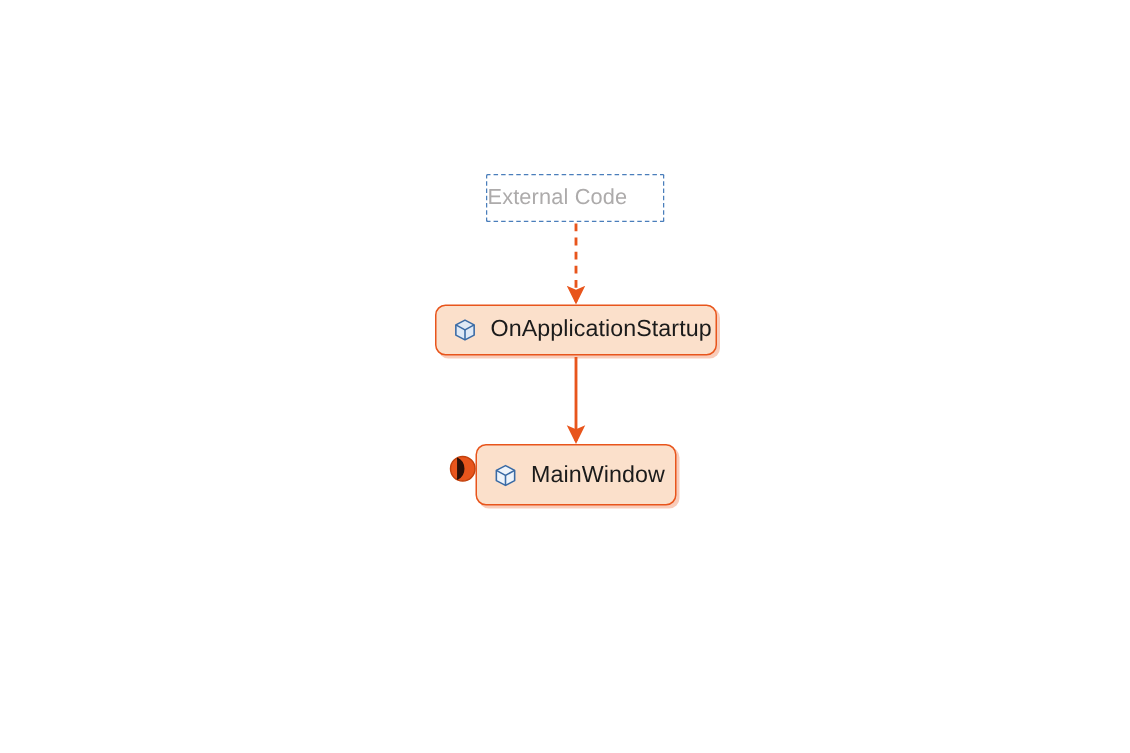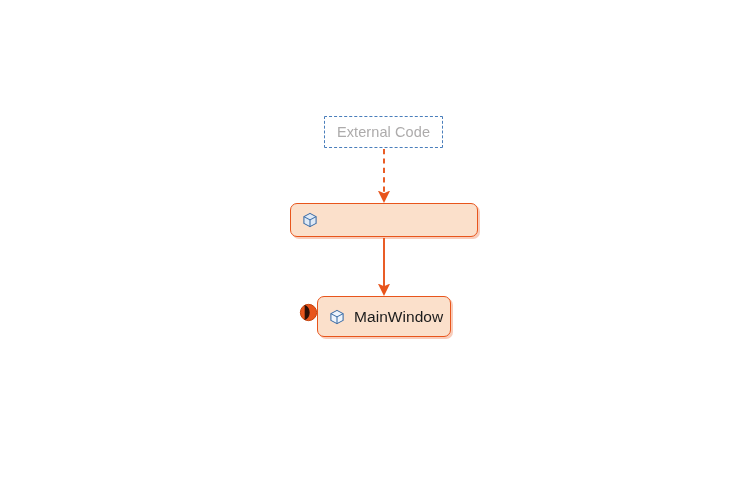--- a/index.html
+++ b/index.html
@@ -45,21 +45,21 @@
 
   
   .node-external {
     left: 324px;
     top: 116px;
     width: 119px;
     height: 32px;
     border: 1px dashed #4a7ebb;
     border-radius: 1px;
     background: #ffffff;
-    justify-content: center;
+    justify-content: flex-start;
   }
   .node-external .node-label {
     color: #adabab;
     font-size: 14.5px;
     letter-spacing: 0.1px;
   }
 
   
   .node-method {
     border: 1.6px solid #e8551c;
@@ -129,20 +129,21 @@
   <div class="node node-external">
     <span class="node-label">External Code</span>
   </div>
 
   <div id="node-startup" class="node node-method">
     <svg class="cube-icon" viewBox="0 0 16 16">
       <path d="M8 1.4 L14.1 4.6 L14.1 11.4 L8 14.6 L1.9 11.4 L1.9 4.6 Z" fill="#dfe9f5" stroke="#3a6ba5" stroke-width="1.05" stroke-linejoin="round"></path>
       <path d="M1.9 4.6 L8 7.9 L14.1 4.6" fill="none" stroke="#3a6ba5" stroke-width="1.05" stroke-linejoin="round"></path>
       <path d="M8 7.9 L8 14.6" fill="none" stroke="#3a6ba5" stroke-width="1.05"></path>
     </svg>
+    <span class="node-label">OnApplicationStartup</span>
   </div>
 
   <div id="node-mainwindow" class="node node-method">
     <svg class="cube-icon" viewBox="0 0 16 16">
       <path d="M8 1.4 L14.1 4.6 L14.1 11.4 L8 14.6 L1.9 11.4 L1.9 4.6 Z" fill="#eef4fb" stroke="#3a6ba5" stroke-width="1.05" stroke-linejoin="round"></path>
       <path d="M1.9 4.6 L8 7.9 L14.1 4.6" fill="none" stroke="#3a6ba5" stroke-width="1.05" stroke-linejoin="round"></path>
       <path d="M8 7.9 L8 14.6" fill="none" stroke="#3a6ba5" stroke-width="1.05"></path>
     </svg>
     <span class="node-label">MainWindow</span>
   </div>

